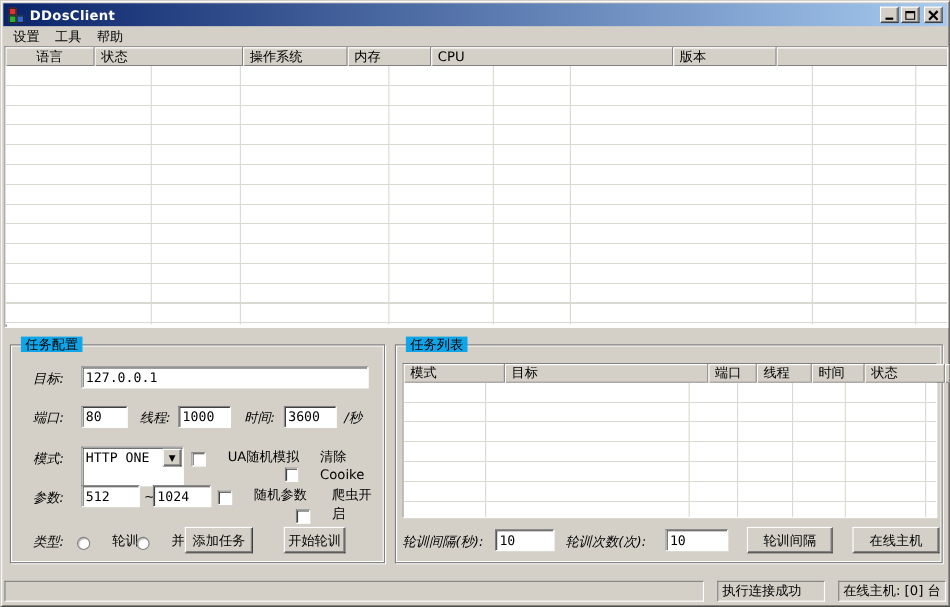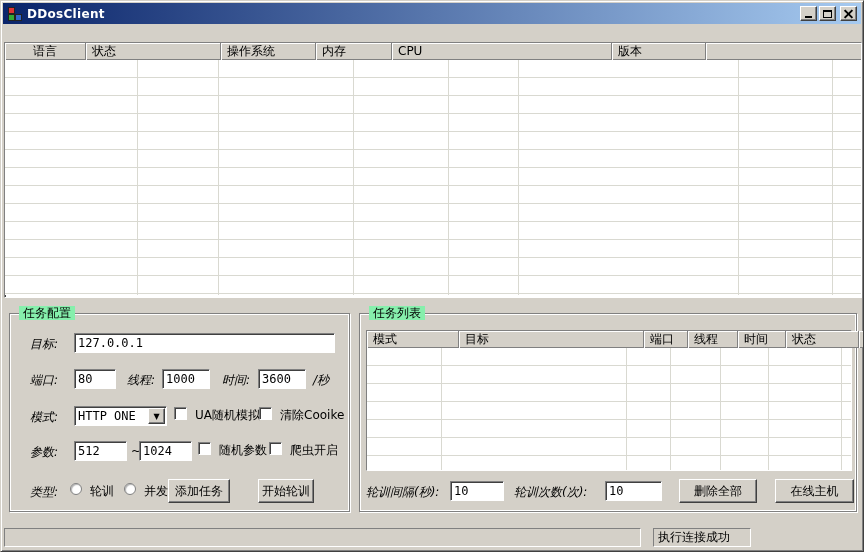--- a/index.html
+++ b/index.html
@@ -75,41 +75,41 @@
   }
   .lv-cols { position:absolute; inset:0; display:flex; }
   .lv-col { flex:0 0 auto; height:100%; border-right:1px solid #d9d9d1; }
   
   .groupbox {
     position:absolute; background:#d4d0c8;
     border:1px solid #808080;
     box-shadow: inset 1px 1px 0 #fff, inset -1px -1px 0 #fff, 1px 1px 0 #fff;
   }
   .gb-legend {
-    position:absolute; top:-8px; left:9px; background:#86efac; padding:0 4px;
+    position:absolute; top:-8px; left:9px; background:#0ea5e9; padding:0 4px;
     line-height:14px;
   }
   .lbl { position:absolute; white-space:nowrap; cursor:default;font-style:italic; }
   .txt {
     position:absolute; height:20px; padding:0 3px;
     font-family:"DejaVu Sans Mono","Liberation Mono",monospace; font-size:12px;
     border:1px solid; border-color:#808080 #fff #fff #808080;
     box-shadow: inset 1px 1px 0 #404040; background:#fff; color:#000;
     outline:none;
   }
-  .combo { position:absolute; height:20px; display:flex;justify-content:flex-end; }
+  .combo { position:absolute; height:36px; display:flex;justify-content:flex-end; }
   .combo-text {
     flex:1; padding:2px 3px 0 3px; white-space:nowrap; overflow:hidden;
     font-family:"DejaVu Sans Mono","Liberation Mono",monospace;
   }
   .combo-btn {
     width:17px; height:16px; margin:1px 1px 0 0; align-self:flex-start;
     display:flex; align-items:center; justify-content:center; font-size:8px; color:#000;
   }
-  .checkrow { position:absolute; display:flex; align-items:flex-start; gap:8px; cursor:default; }
+  .checkrow { position:absolute; display:flex; align-items:flex-end; gap:20px; cursor:default; }
   .cb {
     width:13px; height:13px; background:#fff;
     border:1px solid; border-color:#808080 #fff #fff #808080;
     box-shadow: inset 1px 1px 0 #404040;
   }
   .rb {
     width:12px; height:12px; border-radius:50%; background:#fff;
     border:1px solid #808080; box-shadow: inset 1px 1px 1px #40404066;
   }
   .btn {
@@ -151,20 +151,25 @@
       </div>
       <div class="tb-btn bevel-out">
         <div class="g-max"></div>
       </div>
       <div class="tb-btn bevel-out close-gap">
         <div class="g-close"></div>
       </div>
     </div>
   </div>
 
+  <div class="menubar">
+    <div class="menu-item">设置</div>
+    <div class="menu-item">工具</div>
+    <div class="menu-item">帮助</div>
+  </div>
 
   <div class="hostlist bevel-in">
     <div class="lv-header">
       <div class="lv-hcell" style="width:81px;text-align:center;padding-left:0">语言</div>
       <div class="lv-hcell" style="width:135px">状态</div>
       <div class="lv-hcell" style="width:95px">操作系统</div>
       <div class="lv-hcell" style="width:76px">内存</div>
       <div class="lv-hcell" style="width:220px">CPU</div>
       <div class="lv-hcell" style="width:94px">版本</div>
       <div class="lv-hcell" style="flex:1 1 auto;border-right:none"></div>
@@ -262,22 +267,23 @@
           <div class="lv-col" style="width:73px"></div>
         </div>
         <div class="lv-grid"></div>
       </div>
     </div>
 
     <div class="lbl" style="left:6px;top:170px">轮训间隔(秒):</div>
     <input class="txt" style="left: 90px; top: 167px; width: 54px;" value="10">
     <div class="lbl" style="left:154px;top:170px">轮训次数(次):</div>
     <input class="txt" style="left: 245px; top: 167px; width: 57px;" value="10">
-    <button class="btn" style="left:319px;top:165px;width:78px">删除全部</button>
+    <button class="btn" style="left:319px;top:165px;width:78px">轮训间隔</button>
     <button class="btn" style="left:415px;top:165px;width:79px">在线主机</button>
   </div>
 
   <div class="statusbar">
     <div class="sb-panel" style="width:637px"></div>
     <div class="sb-panel" style="width:98px">执行连接成功</div>
+    <div class="sb-panel" style="flex:1 1 auto">在线主机: [0] 台</div>
   </div>
 
 </div>
 
 </body></html>

